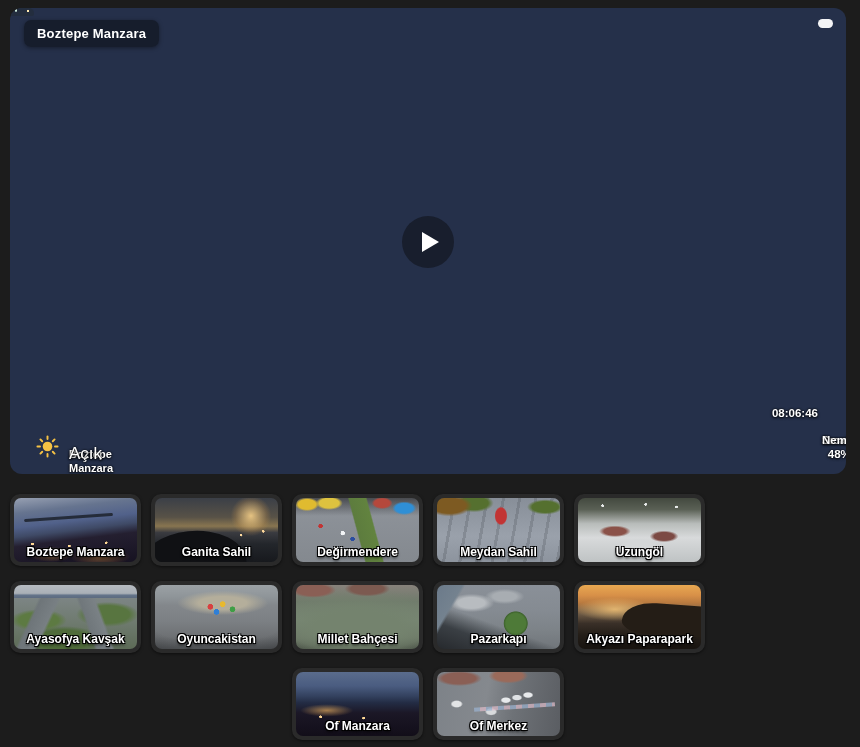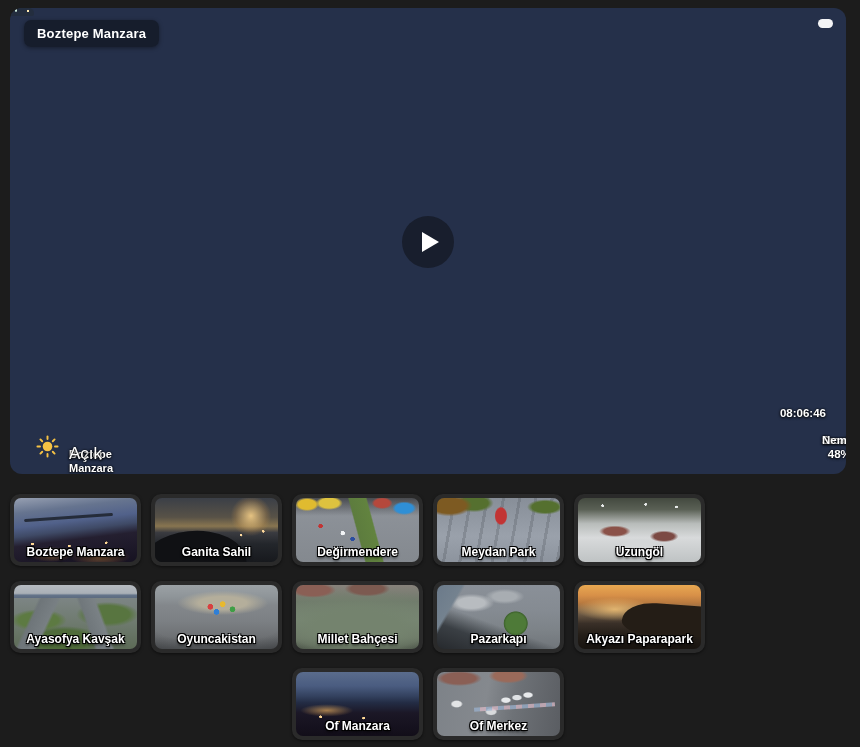--- a/index.html
+++ b/index.html
@@ -95,21 +95,21 @@
   .play-button{left:392px;top:208px;width:52px;height:52px;border-radius:50%;
     background:rgba(12,12,16,.5);cursor:pointer;}
   .play-button::after{content:"";position:absolute;left:20px;top:16px;
     border-left:17px solid #fff;border-top:10px solid transparent;border-bottom:10px solid transparent;}
   .weather{left:26px;bottom:16px;display:flex;gap:10px;align-items:center;position:absolute;}
   .weather .sun{position:static;width:23px;height:23px;}
   .weather .wtxt{position:static;color:#fff;line-height:14px;
     text-shadow:0 1px 3px rgba(0,0,0,.9),0 0 2px #000;}
   .wname{font-size:11px;font-weight:bold;}
   .wcond{font-size:17px;font-weight:normal;}
-  .clock{right:20px;top:399px;color:#fff;font-size:11.5px;font-weight:bold;
+  .clock{right:28px;top:399px;color:#fff;font-size:11.5px;font-weight:bold;
     text-shadow:0 1px 3px rgba(0,0,0,.9),0 0 2px #000;}
   .stats{right:24px;top:425px;text-align:right;color:#fff;font-size:11.5px;font-weight:bold;line-height:14px;
     text-shadow:0 1px 3px rgba(0,0,0,.9),0 0 2px #000;}
   
   .grid{position:absolute;left:10px;top:494px;width:836px;display:flex;flex-direction:column;gap:15px;}
   .grid-row{display:flex;gap:10px;}
   .grid-row.centered{justify-content:center;}
   .thumb{width:131px;height:72px;box-sizing:border-box;padding:4px;border-radius:10px;
     background:#2a2a2a;position:relative;cursor:pointer;box-shadow:0 1px 3px rgba(0,0,0,.55);}
   .thumb-art{width:100%;height:100%;border-radius:7px;overflow:hidden;position:relative;}
@@ -294,21 +294,21 @@
     <div class="thumb">
       <div class="thumb-art art-ganita"></div>
       <div class="thumb-label">Ganita Sahil</div>
     </div>
     <div class="thumb">
       <div class="thumb-art art-degirmendere"></div>
       <div class="thumb-label">Değirmendere</div>
     </div>
     <div class="thumb">
       <div class="thumb-art art-meydan"></div>
-      <div class="thumb-label">Meydan Park</div>
+      <div class="thumb-label">Meydan Sahil</div>
     </div>
     <div class="thumb">
       <div class="thumb-art art-uzungol"></div>
       <div class="thumb-label">Uzungöl</div>
     </div>
   </div>
   <div class="grid-row">
     <div class="thumb">
       <div class="thumb-art art-ayasofya"></div>
       <div class="thumb-label">Ayasofya Kavşak</div>

